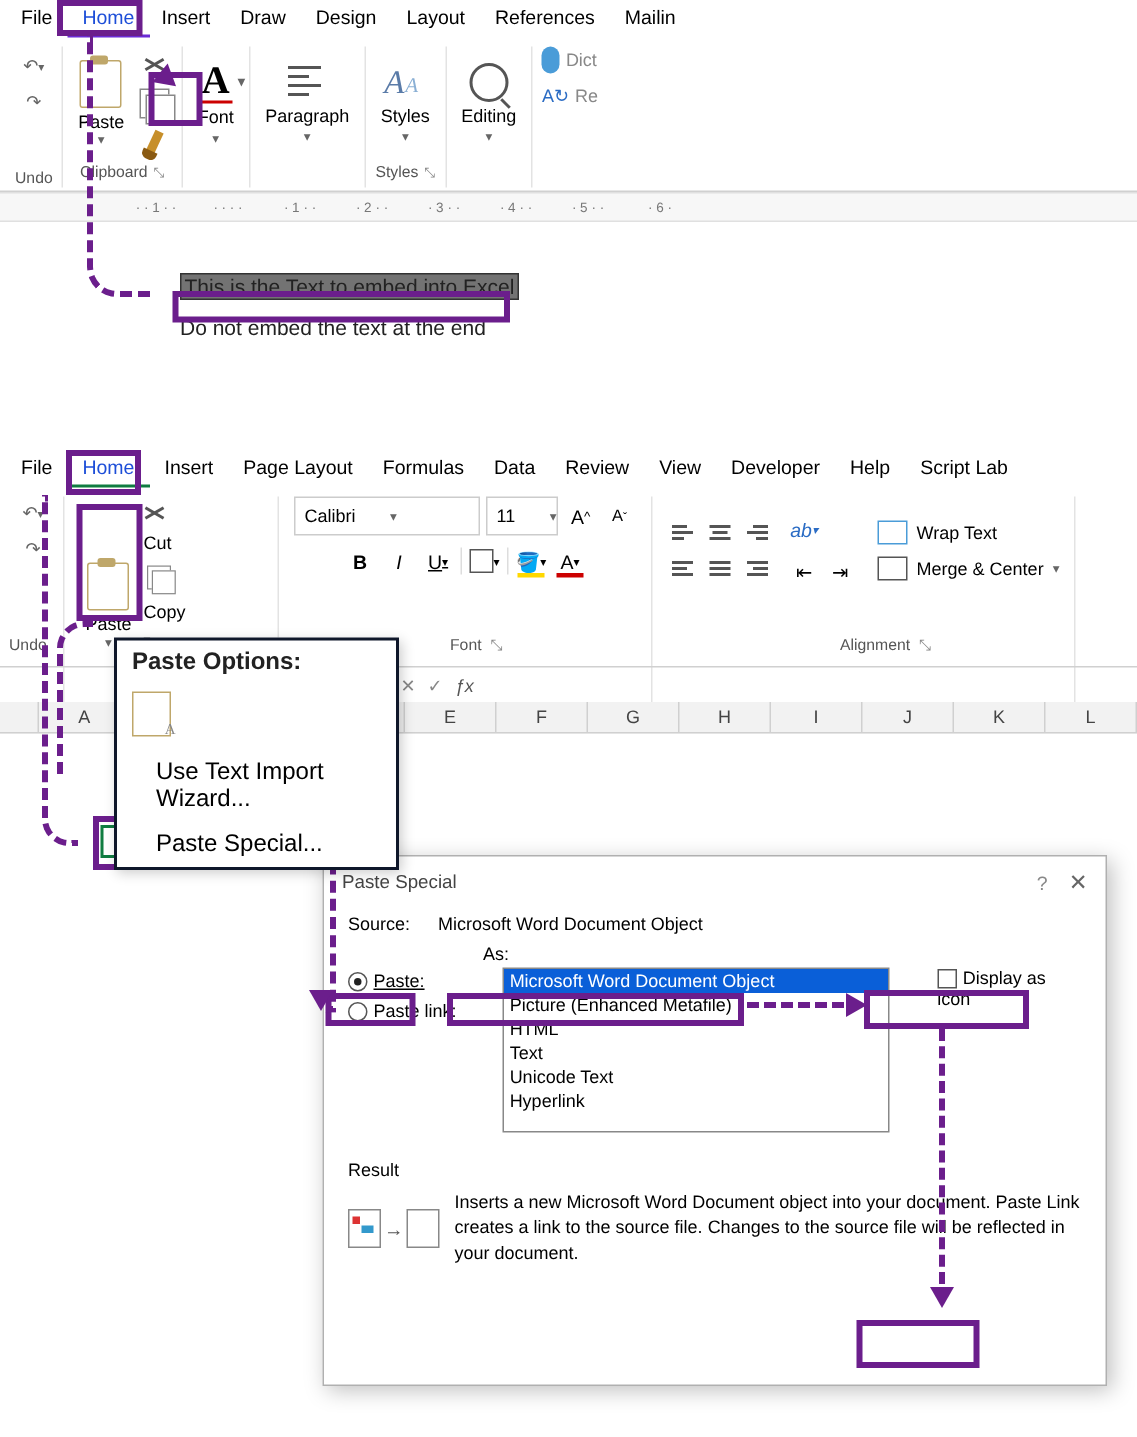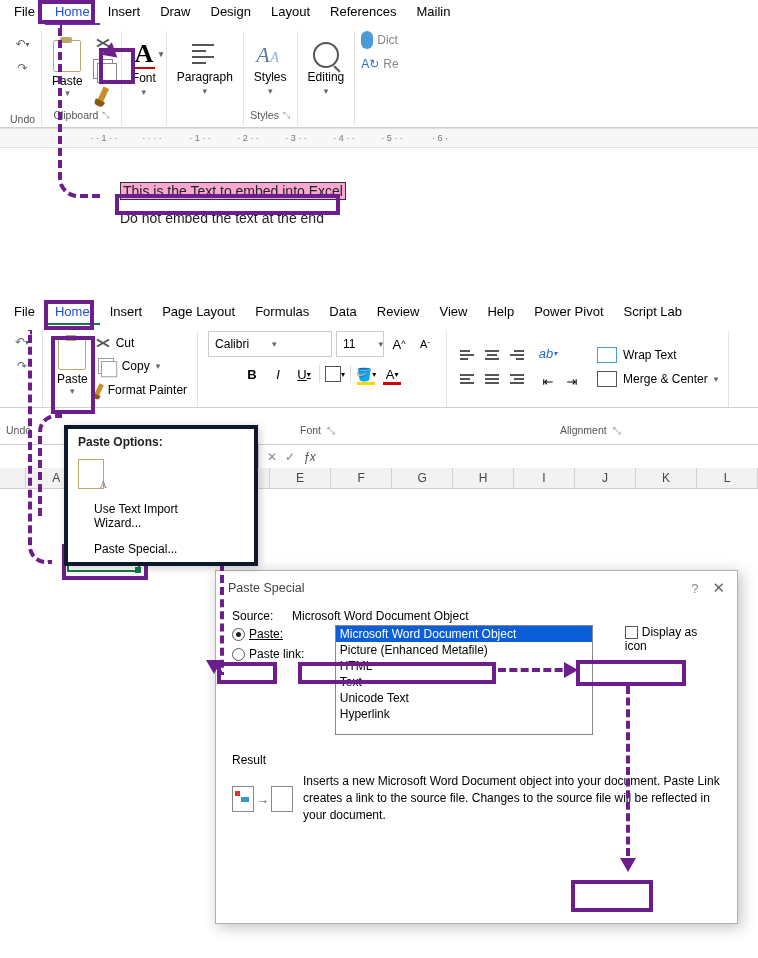--- a/index.html
+++ b/index.html
@@ -78,37 +78,37 @@
   border-bottom:1px solid #e0e0e0;
   position:relative;
   font-size:9px;
   color:#777;
   display:flex;
   align-items:center;
   padding-left:80px;
 }
 .ruler .rn { width:48px; text-align:center; }
 .doc-body { padding: 30px 0 0 120px; font-size: 14px; color:#222; line-height:1.9; position:relative;}
-.doc-body .sel { background:#f9a8d4; border:1px solid #333; padding:0 2px;}
+.doc-body .sel { background:#737373; border:1px solid #333; padding:0 2px;}
 
 
 .excel-app { position:absolute; top:298px; left:0; right:0; }
 
 .excel-tabs { display:flex; font-size:13px; padding:2px 4px; gap:0;}
 .excel-tabs .tab { padding:4px 10px;}
 .excel-tabs .tab.active { border-bottom:2px solid #107c41; font-weight:500;}
 
 .excel-ribbon { display:flex; border-bottom:1px solid #d0d0d0; padding:4px 2px 0 2px;}
 .excel-ribbon .ribbon-group { border-right:1px solid #e3e3e3; padding:0 10px;}
 
 .ex-undo-col { display:flex; flex-direction:column; gap:6px; padding:2px 4px;}
 .ex-paste-big { display:flex; flex-direction:column; align-items:center;}
 
 .clip-right-col { display:flex; flex-direction:column; gap:6px; padding:4px 0;}
-.clip-row { display:flex; align-items:center; gap:6px; font-size:12px;}
+.clip-row { display:flex; align-items:flex-start; gap:6px; font-size:12px;flex-direction:column;}
 .scissors { position:relative; width:14px; height:14px;}
 .scissors::before, .scissors::after { content:""; position:absolute; width:14px; height:2px; background:#555; top:6px; left:0;}
 .scissors::before { transform:rotate(30deg);} .scissors::after { transform:rotate(-30deg);}
 
 .font-controls { display:flex; flex-direction:column; gap:6px; font-size:12px; }
 .font-row { display:flex; gap:4px; align-items:center;}
 .combo { border:1px solid #ccc; padding:2px 6px; height:20px; display:flex; align-items:center; background:#fff; gap:23px;}
 .combo .caret { font-size:9px; color:#666;}
 .font-btn { width:22px; height:22px; display:flex; align-items:center; justify-content:center; font-size:13px;}
 .font-btn.bold { font-weight:bold;} .font-btn.ital { font-style:italic;} .font-btn.underl { text-decoration:underline;}
@@ -119,21 +119,21 @@
 .align-grid { display:grid; grid-template-columns: repeat(3, 22px); grid-template-rows: repeat(2, 22px); gap:2px;}
 .align-cell { display:flex; flex-direction:column; gap:2px; justify-content:center; padding:3px;}
 .align-cell .al{ height:2px; background:#555;}
 
 .align-right-col { display:flex; flex-direction:column; gap:8px; padding-left:10px;}
 .wrap-row { display:flex; align-items:center; gap:6px;}
 .wrap-icon { width:18px; height:14px; border:1px solid #4a9cd8; position:relative;}
 .merge-icon { width:18px; height:14px; border:1px solid #555; position:relative;}
 
 
-.paste-menu { position:absolute; top:425px; left:64px; width:186px; background:#fff; border:4px solid #0f172a; box-shadow:2px 2px 8px rgba(0,0,0,.2); font-size:12px; z-index:5;}
+.paste-menu { position:absolute; top:425px; left:76px; width:186px; background:#fff; border:2px solid #0f172a; box-shadow:2px 2px 8px rgba(0,0,0,.2); font-size:16px; z-index:5;}
 .paste-menu .hdr { padding:6px 10px; font-weight:bold; color:#222;}
 .paste-menu .opt-row { padding:4px 10px;}
 .paste-menu .opt-icon { width:24px; height:28px; border:1px solid #bfa76a; background:#fff; position:relative; display:inline-block;}
 .paste-menu .opt-icon::after { content:"A"; position:absolute; bottom:-2px; right:-4px; font-size:10px; font-family:serif; color:#888;}
 .paste-menu .item { padding:6px 26px; cursor:pointer;}
 
 
 .undo-label { position:absolute; left:6px; top:424px; font-size:10.5px; color:#555;}
 .font-label-group { position:absolute; left:300px; top:424px; font-size:10.5px; color:#555;}
 .align-label-group { position:absolute; left:560px; top:424px; font-size:10.5px; color:#555;}
@@ -392,22 +392,22 @@
 <div class="excel-app">
   <div class="excel-tabs">
     <div class="tab">File</div>
     <div class="tab active">Home</div>
     <div class="tab">Insert</div>
     <div class="tab">Page Layout</div>
     <div class="tab">Formulas</div>
     <div class="tab">Data</div>
     <div class="tab">Review</div>
     <div class="tab">View</div>
+    <div class="tab">Developer</div>
     <div class="tab">Help</div>
-    <div class="tab">Power Pivot</div>
     <div class="tab">Script Lab</div>
   </div>
 
   <div class="excel-ribbon">
     <div class="ribbon-group" style="padding:0 6px;">
       <div class="group-content ex-undo-col">
         <div class="undo-btn">↶<span style="font-size:8px;">▾</span></div>
         <div class="undo-btn">↷</div>
       </div>
     </div>
@@ -572,20 +572,21 @@
     <span>Paste Special</span>
     <span class="spacer"></span>
     <span class="help">?</span>
     <span class="close">✕</span>
   </div>
   <div class="dialog-body">
     <div class="src-row">
         <span class="lbl">Source:</span>
         <span>Microsoft Word Document Object</span>
       </div>
+    <div class="as-lbl">As:</div>
 
     <div class="radio-list-row">
       <div class="radio-col">
         <div class="radio-item">
             <span class="radio-circle checked"></span>
             <u>Paste:</u>
           </div>
         <div class="radio-item">
             <span class="radio-circle"></span>
             <span>Paste link:</span>

